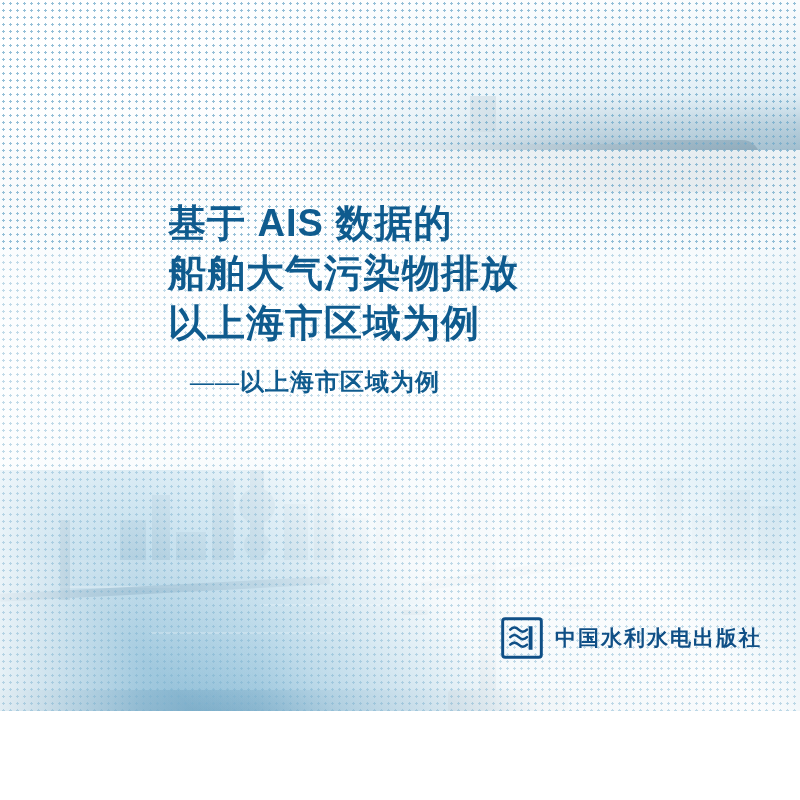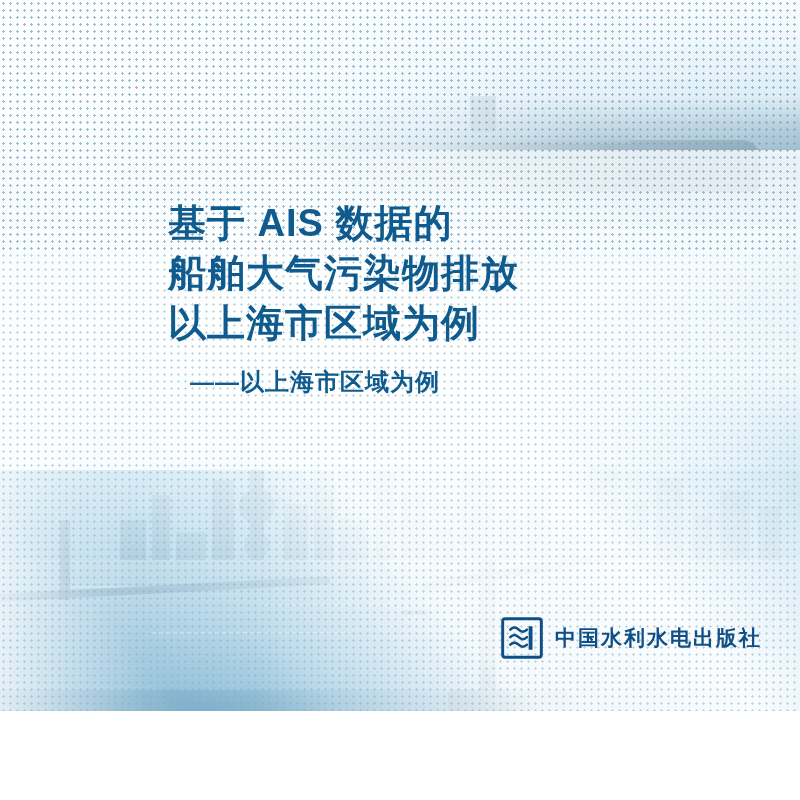--- a/index.html
+++ b/index.html
@@ -286,21 +286,21 @@
     font-size: 38px;
     font-weight: 700;
     color: #0f5b8e;
     letter-spacing: 1px;
     line-height: 1.32;
     white-space: nowrap;
   }
   .subtitle {
     margin-top: 18px;
     margin-left: 22px;
-    font-family: Liberation Sans, sans-serif;
+    font-family: Liberation Serif, serif;
     font-size: 24px;
     font-weight: 700;
     color: #0f5b8e;
     letter-spacing: 1px;
     white-space: nowrap;
   }
   .authors {
     margin-top: 56px;
     margin-left: 4px;
     font-family: "Liberation Sans", sans-serif;

